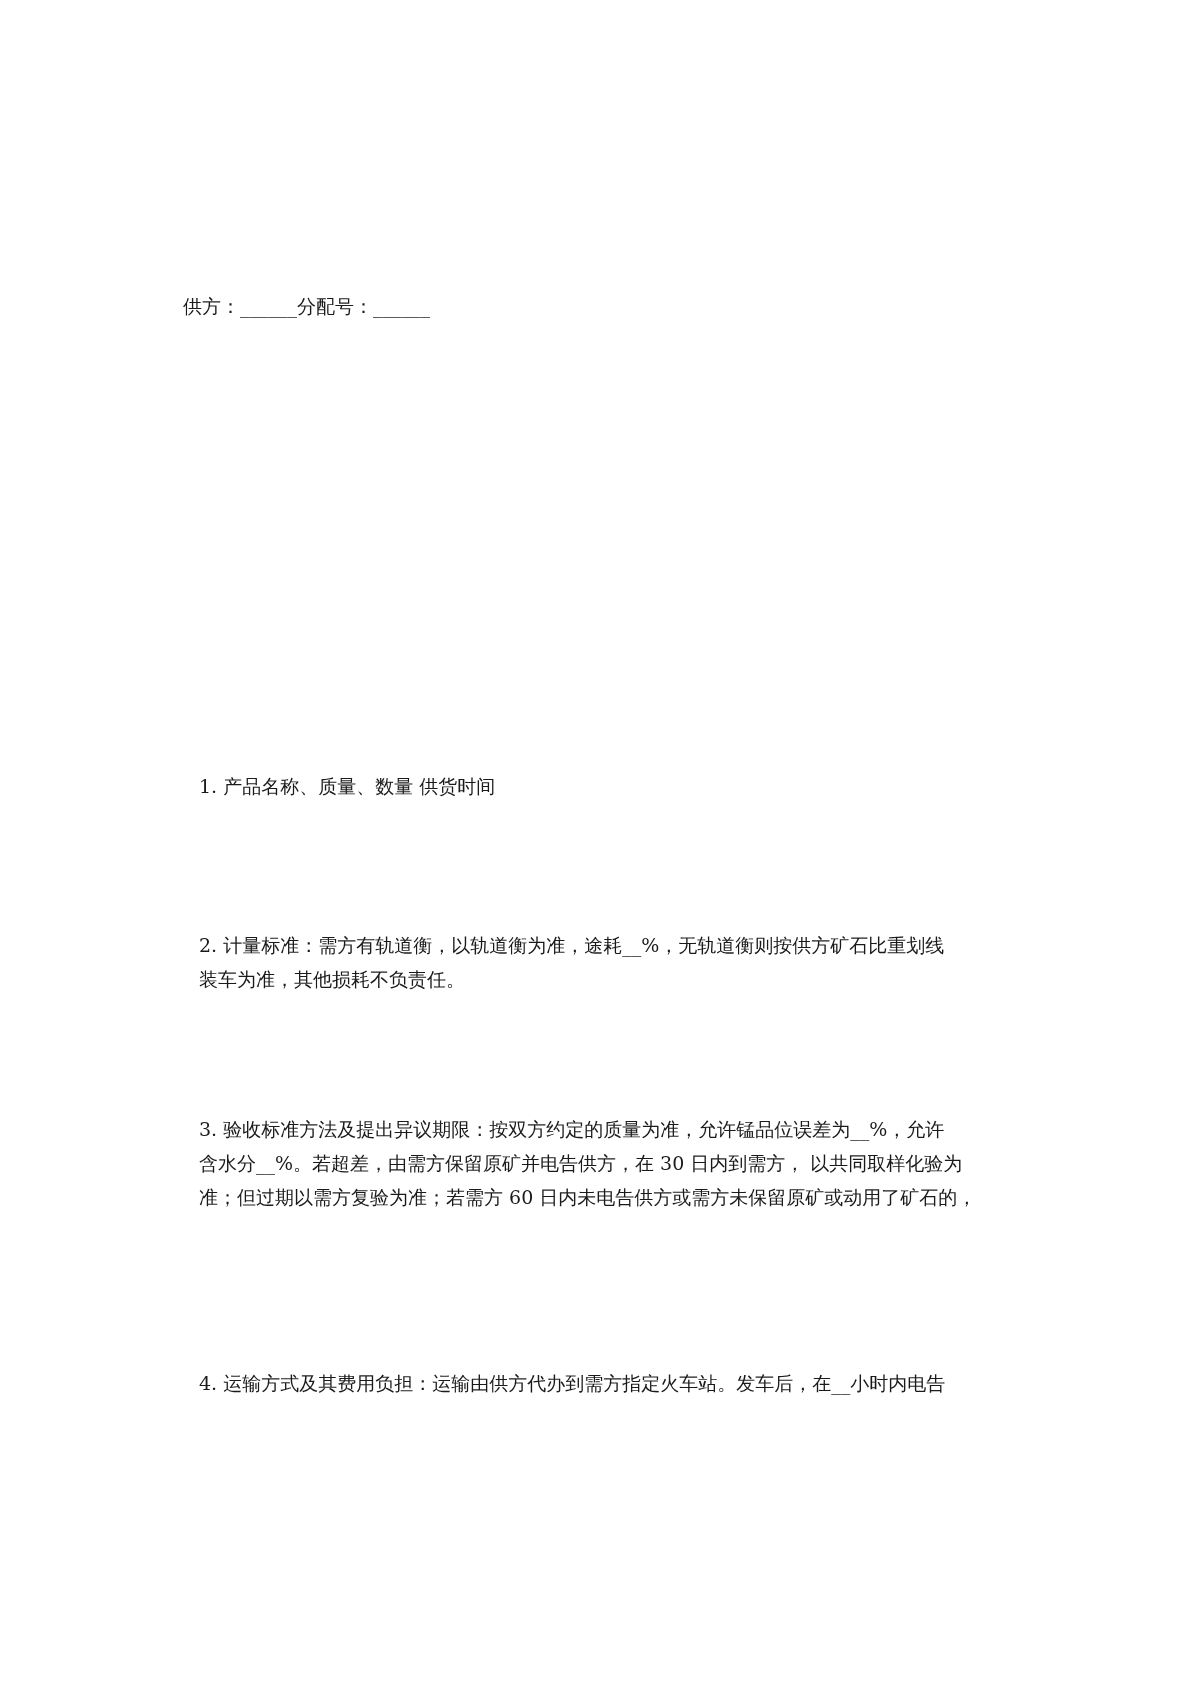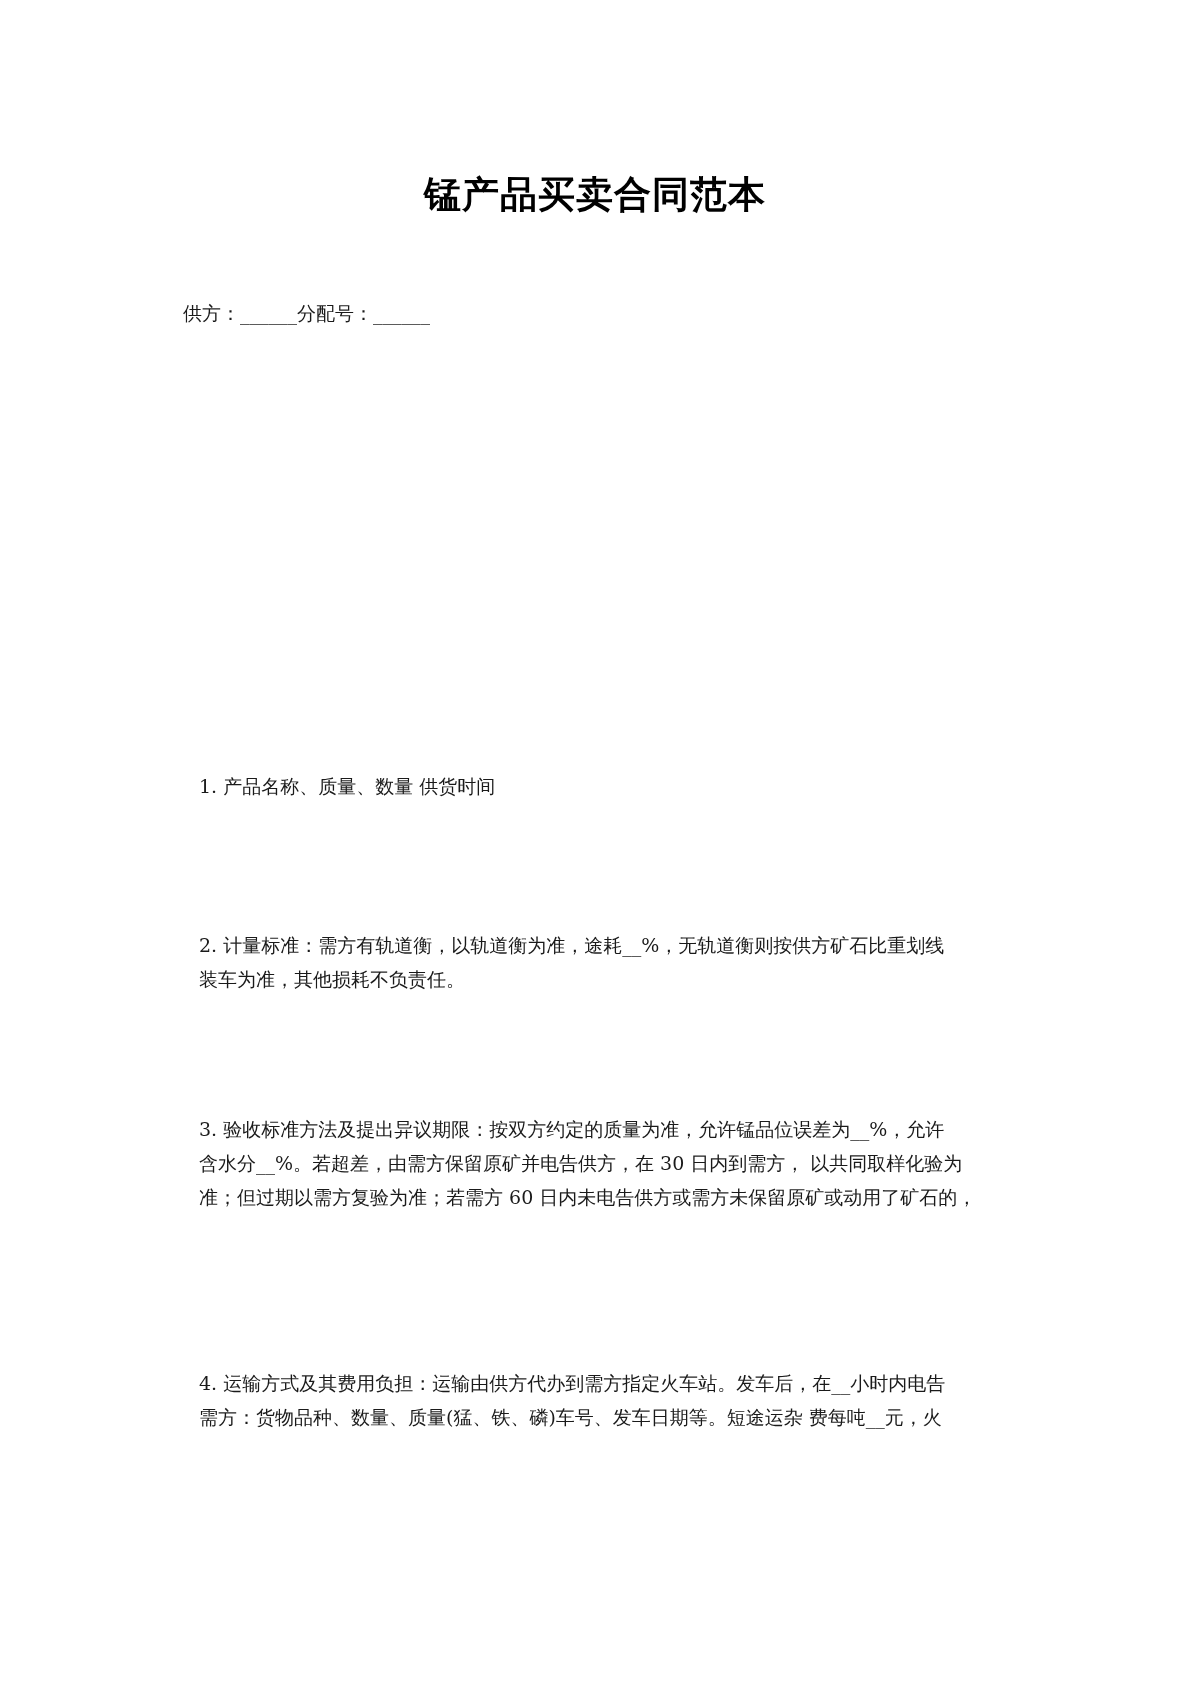--- a/index.html
+++ b/index.html
@@ -53,39 +53,37 @@
       margin: 16px;
       text-align: justify;
     }
     .para span.l { display: block; white-space: nowrap; }
   </style>
 </head>
 <body>
 
 <div class="page">
 
-  <h1 class="title">锰产品买卖合同范本</h1>
 
-  <p class="line" style="top:296px;">供方：______分配号：______</p>
+  <p class="line" style="top:289px;">供方：______分配号：______</p>
 
 
 
   <p class="para" style="top:753px;">
     <span class="l">1.  产品名称、质量、数量 供货时间</span>
   </p>
 
   <p class="para" style="top:912px;">
     <span class="l">2.  计量标准：需方有轨道衡，以轨道衡为准，途耗__%，无轨道衡则按供方矿石比重划线</span>
     <span class="l">装车为准，其他损耗不负责任。</span>
   </p>
 
   <p class="para" style="top:1096px;">
     <span class="l">3.  验收标准方法及提出异议期限：按双方约定的质量为准，允许锰品位误差为__%，允许</span>
     <span class="l">含水分__%。若超差，由需方保留原矿并电告供方，在 30 日内到需方，  以共同取样化验为</span>
     <span class="l">准；但过期以需方复验为准；若需方 60 日内未电告供方或需方未保留原矿或动用了矿石的，</span>
   </p>
 
   <p class="para" style="top:1350px;">
     <span class="l">4.  运输方式及其费用负担：运输由供方代办到需方指定火车站。发车后，在__小时内电告</span>
-    <span class="l">需方：货物品种、数量、质量(猛、铁、磷)车号、发车日期等。短途运杂 费每吨__元，火</span>
   </p>
 
 </div>
 
 </body></html>

